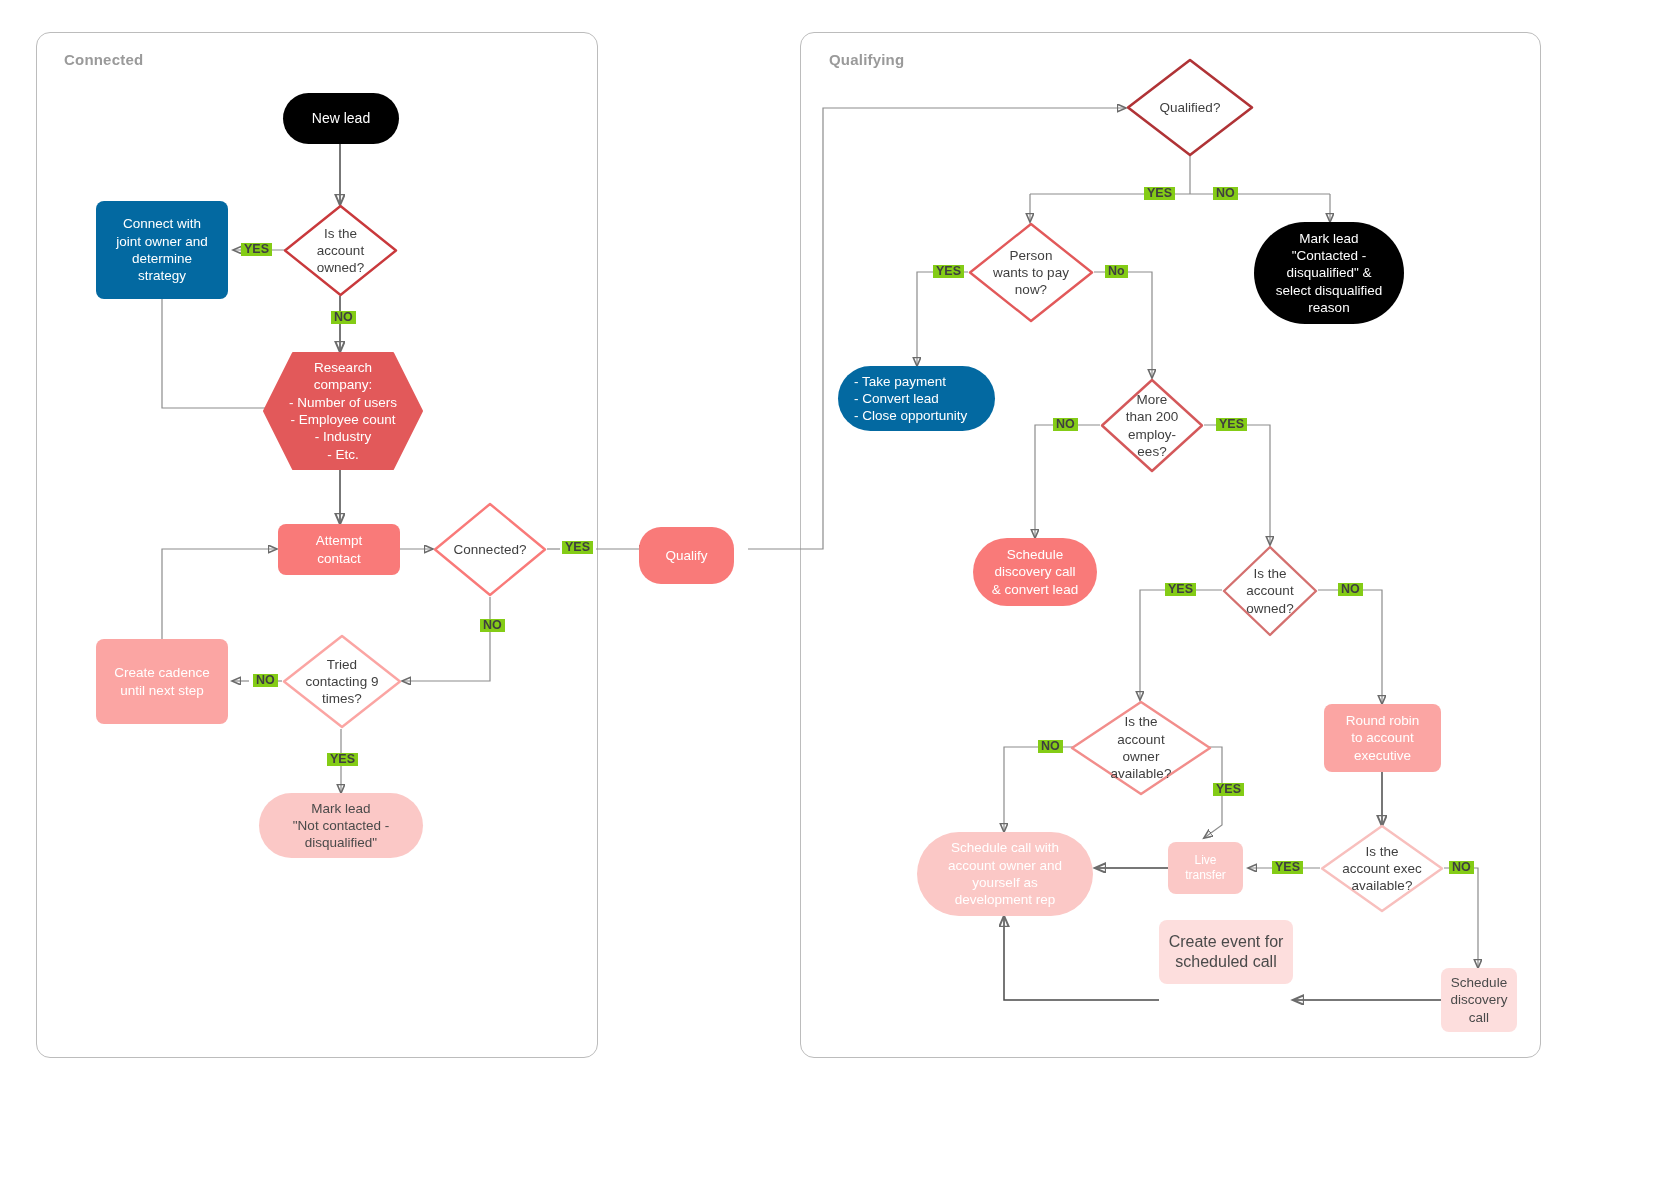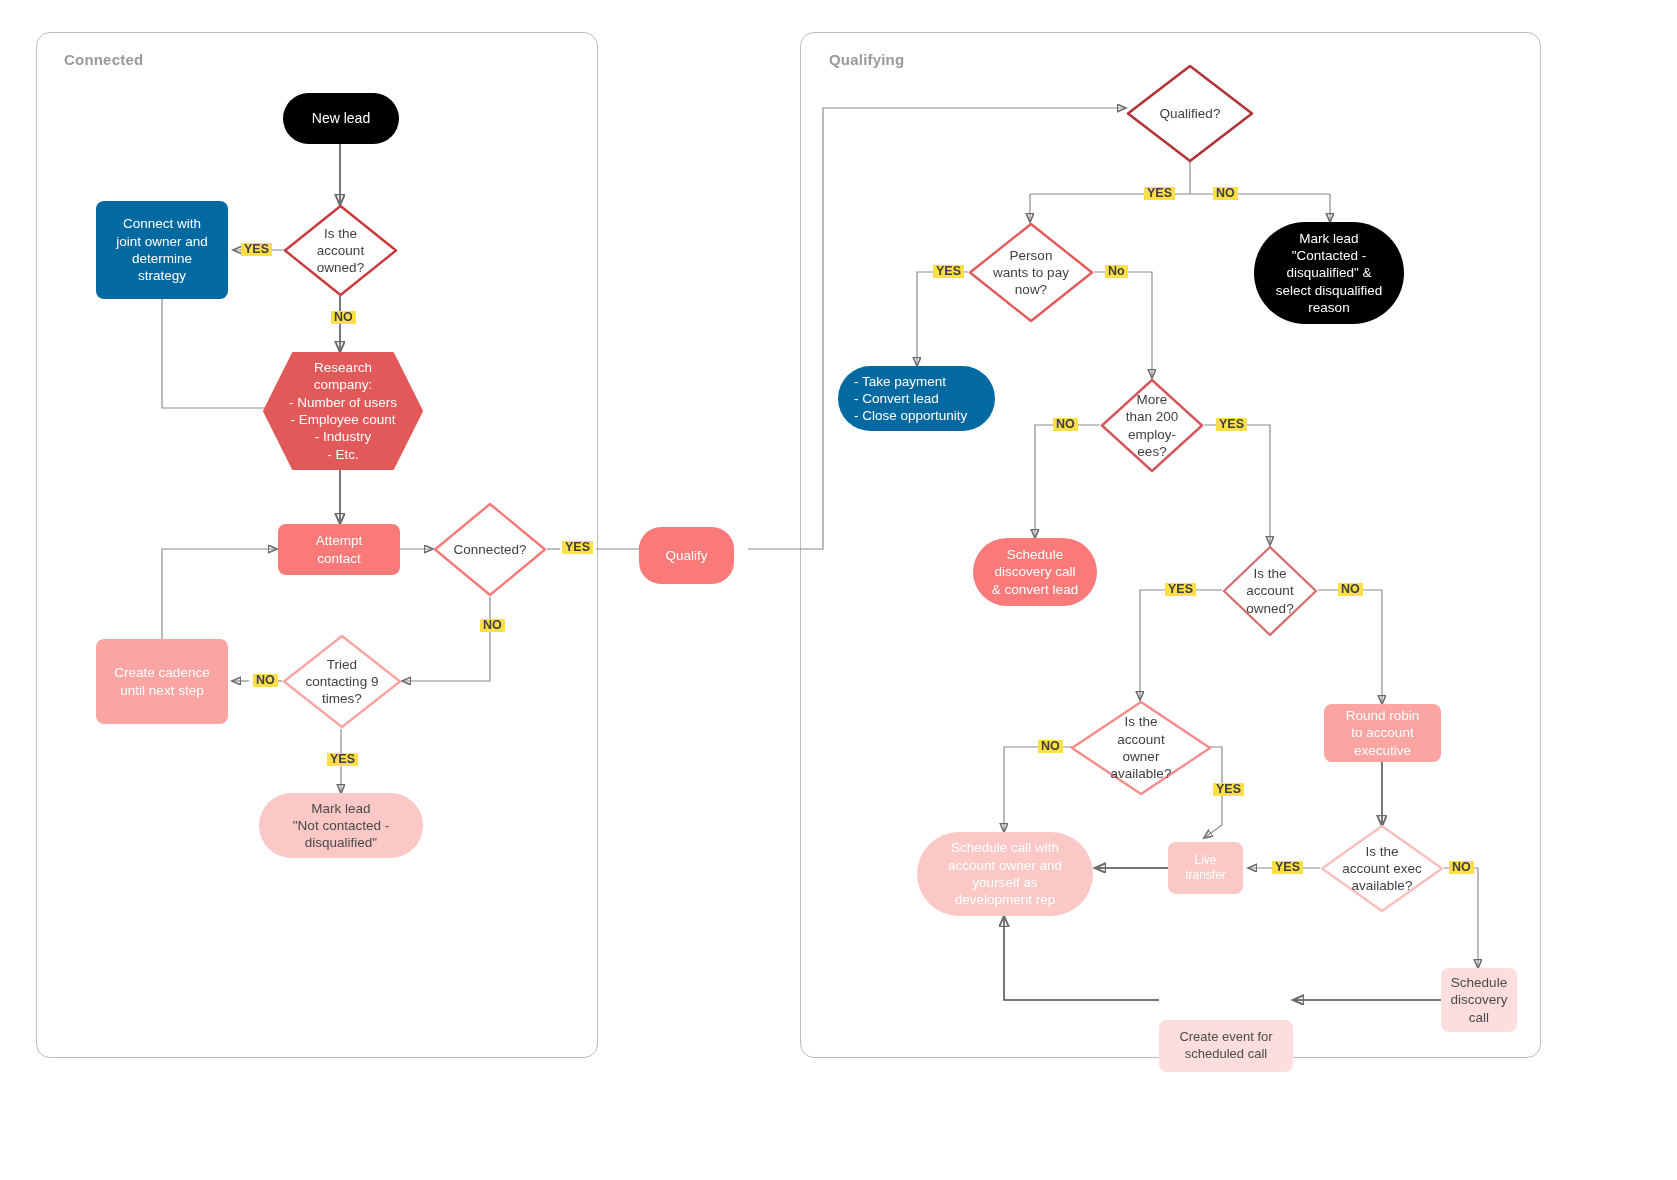--- a/index.html
+++ b/index.html
@@ -64,21 +64,21 @@
   .sh-4{background:#fba5a3;}   
   .sh-5{background:#fbc8c6;}   
   .sh-6{background:#fddedd;color:#4a4a4a;} 
 
   
   .elabel{
     position:absolute;
     font-size:12.5px;
     font-weight:bold;
     color:#3f3f3f;
-    background:#fde047;
+    background:#84cc16;
     padding:0 3px;
     white-space:nowrap;
     line-height:1;
   }
 </style>
 </head>
 <body>
 
 <div id="canvas">
 
@@ -239,21 +239,21 @@
   <div class="node stadium sh-5" style="left:259px;top:793px;width:164px;height:65px;font-size:13.5px;color:#4a4a4a;">
     <span>Mark lead
 "Not contacted -
 disqualified"</span>
   </div>
 
   <div class="node rect sh-3" style="left:639px;top:527px;width:95px;height:57px;font-size:13.5px;border-radius:22px;">
     <span>Qualify</span>
   </div>
 
-  <div class="node diamond" style="left:1126px;top:64px;width:128px;height:99px;font-size:13.5px;">
+  <div class="node diamond" style="left:1126px;top:58px;width:128px;height:99px;font-size:13.5px;">
     <svg width="128" height="99" viewBox="0 0 128 99" aria-hidden="true">
       <polygon points="64,2 126,49.5 64,97 2,49.5" fill="#ffffff" stroke="#b03336" stroke-width="2.6" stroke-linejoin="round"></polygon>
     </svg>
     <span class="dlabel">Qualified?</span>
   </div>
 
   <div class="node stadium sh-1" style="left:1254px;top:222px;width:150px;height:102px;font-size:13.5px;">
     <span>Mark lead
 "Contacted -
 disqualified" &amp;
@@ -294,21 +294,21 @@
 
   <div class="node diamond" style="left:1222px;top:545px;width:96px;height:92px;font-size:13.5px;">
     <svg width="96" height="92" viewBox="0 0 96 92" aria-hidden="true">
       <polygon points="48,2 94,46 48,90 2,46" fill="#ffffff" stroke="#d4706f" stroke-width="2.4" stroke-linejoin="round"></polygon>
     </svg>
     <span class="dlabel">Is the
 account
 owned?</span>
   </div>
 
-  <div class="node rect sh-4" style="left:1324px;top:704px;width:117px;height:58px;font-size:13.5px;">
+  <div class="node rect sh-4" style="left:1324px;top:704px;width:117px;height:68px;font-size:13.5px;">
     <span>Round robin
 to account
 executive</span>
   </div>
 
   <div class="node diamond" style="left:1070px;top:700px;width:142px;height:96px;font-size:13.5px;">
     <svg width="142" height="96" viewBox="0 0 142 96" aria-hidden="true">
       <polygon points="71,2 140,48 71,94 2,48" fill="#ffffff" stroke="#f28d8b" stroke-width="2.4" stroke-linejoin="round"></polygon>
     </svg>
     <span class="dlabel">Is the
@@ -331,21 +331,21 @@
 
   <div class="node diamond" style="left:1320px;top:824px;width:124px;height:89px;font-size:13.5px;">
     <svg width="124" height="89" viewBox="0 0 124 89" aria-hidden="true">
       <polygon points="62,2 122,44.5 62,87 2,44.5" fill="#ffffff" stroke="#f8bfbd" stroke-width="2.4" stroke-linejoin="round"></polygon>
     </svg>
     <span class="dlabel">Is the
 account exec
 available?</span>
   </div>
 
-  <div class="node rect sh-6" style="left:1159px;top:1020px;width:134px;height:52px;font-size:13px;">
+  <div class="node rect sh-6" style="left:1159px;top:920px;width:134px;height:64px;font-size:16px;">
     <span>Create event for
 scheduled call</span>
   </div>
 
   <div class="node rect sh-6" style="left:1441px;top:968px;width:76px;height:64px;font-size:13.5px;">
     <span>Schedule
 discovery
 call</span>
   </div>
 

